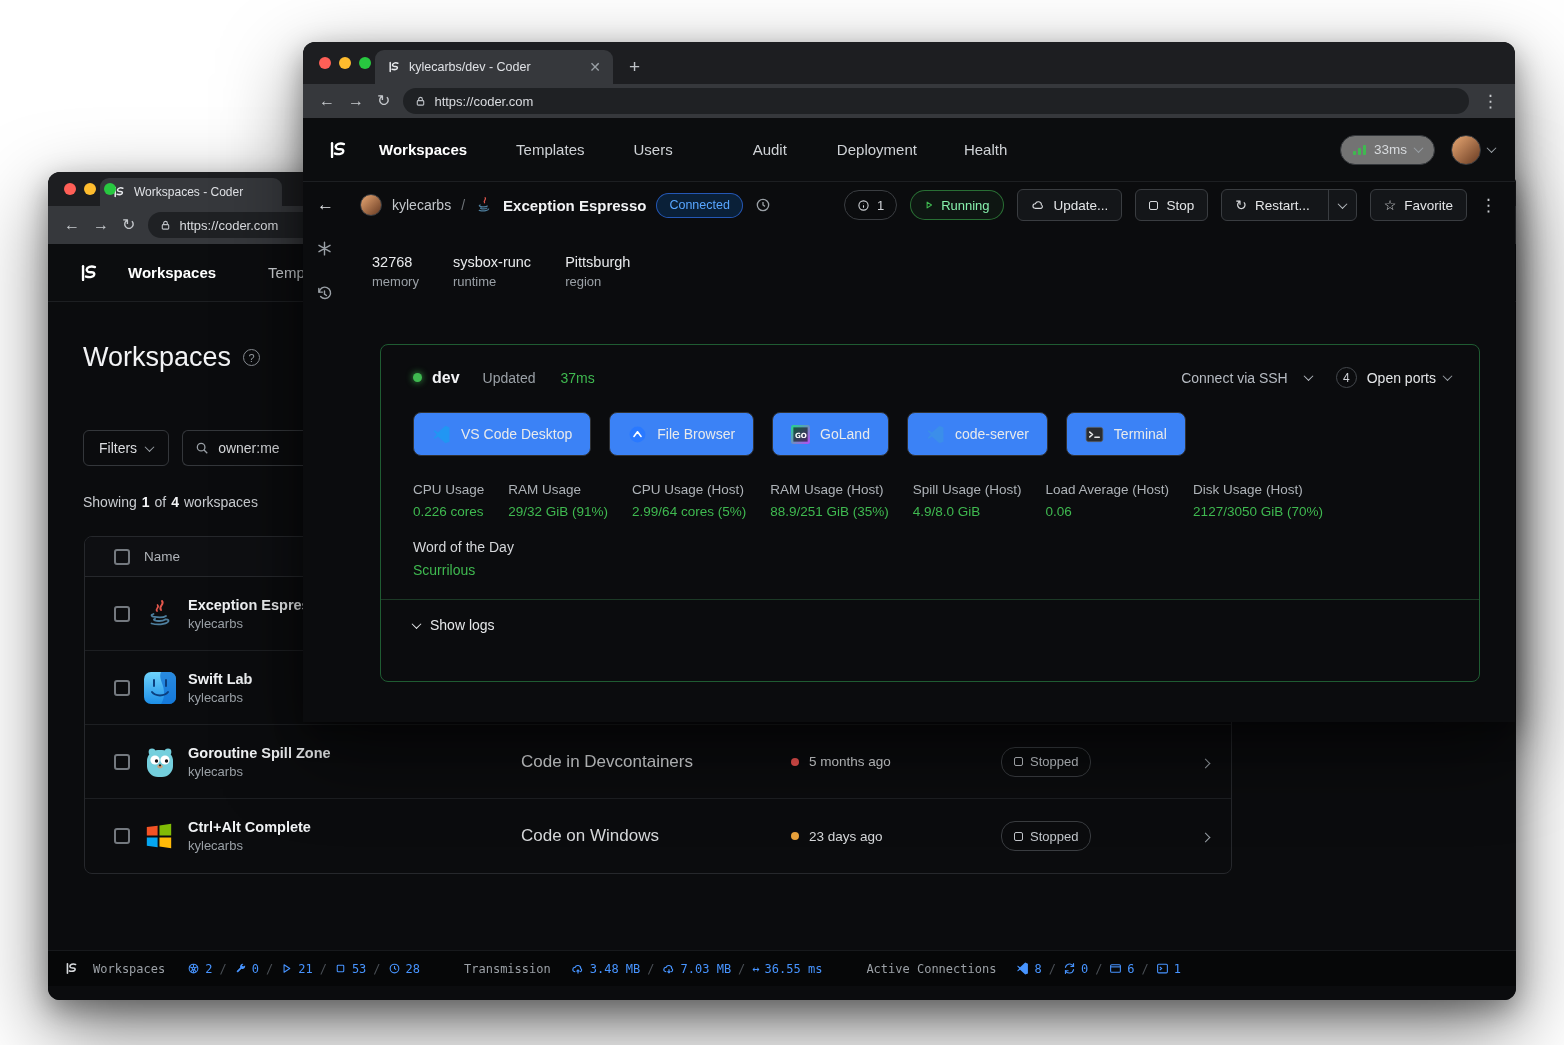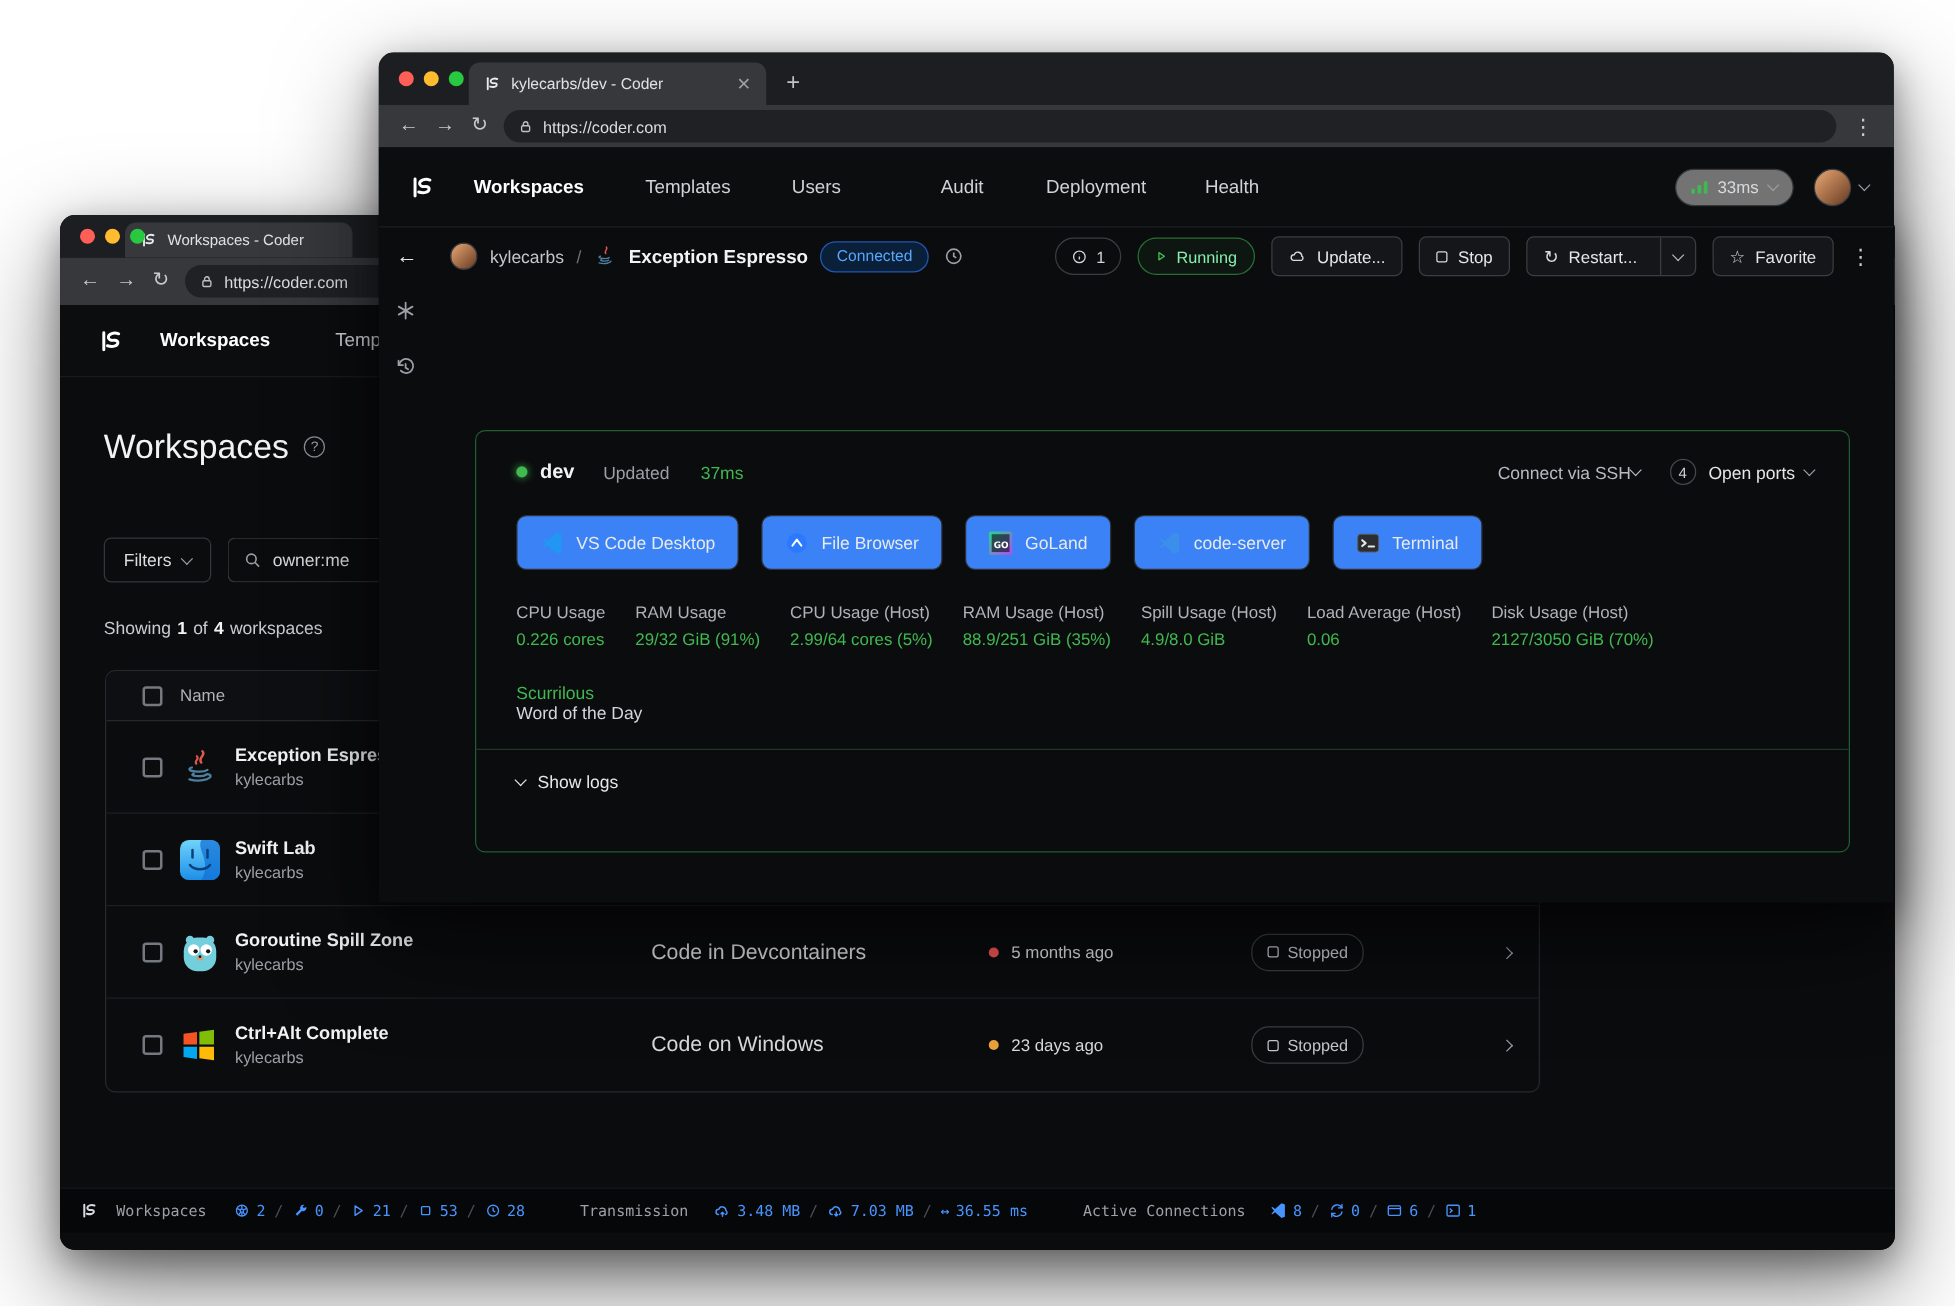--- a/index.html
+++ b/index.html
@@ -531,29 +531,43 @@
       </span>
       <span>
         <svg width="17" height="17" viewBox="0 0 24 24" fill="none" stroke="#9aa0a6" stroke-width="2" stroke-linecap="round">
             <path d="M4 5v5h5"></path>
             <path d="M4.6 10a8 8 0 1 1 1.9 6.3"></path>
             <path d="M12 8.5V13l2.8 1.8"></path>
           </svg>
       </span>
     </div>
 
+    <div class="stats">
+      <span>
+          <div class="s-value">32768</div>
+          <div class="s-label">memory</div>
+        </span>
+      <span>
+          <div class="s-value">sysbox-runc</div>
+          <div class="s-label">runtime</div>
+        </span>
+      <span>
+          <div class="s-value">Pittsburgh</div>
+          <div class="s-label">region</div>
+        </span>
+    </div>
 
     <div class="panel">
       <div class="panel-head">
         <span class="devdot"></span>
         <span style="font-size:16px;font-weight:bold;color:#f2f3f5;margin-left:10px">dev</span>
         <span style="font-size:14px;color:#9aa0a6;margin-left:23px">Updated</span>
         <span style="font-size:14px;color:#3fb950;margin-left:25px">37ms</span>
         <span style="margin-left:auto;display:flex;align-items:center;gap:10px">
-          <span style="display:inline-flex;align-items:center;gap:0;font-size:14px;color:#b6bbc2">
+          <span style="display:inline-flex;align-items:center;gap:17px;font-size:14px;color:#b6bbc2">
             <span>Connect via SSH</span>
             <span class="chev chev-down"></span>
           </span>
           <span style="width:21px;height:21px;border:1px solid #44484d;border-radius:50%;display:inline-flex;align-items:center;justify-content:center;font-size:12px;color:#d0d3d7;margin-left:14px">4</span>
           <span style="display:inline-flex;align-items:center;gap:8px;font-size:14px;color:#e4e6e8">
             <span>Open ports</span>
             <span class="chev chev-down" style="color:#9aa0a6"></span>
           </span>
         </span>
       </div>
@@ -637,22 +651,22 @@
             <div class="m-label">Load Average (Host)</div>
             <div class="m-value">0.06</div>
           </span>
         <span class="metric">
             <div class="m-label">Disk Usage (Host)</div>
             <div class="m-value">2127/3050 GiB (70%)</div>
           </span>
       </div>
 
       <div class="word">
+        <div style="font-size:14px;color:#d4d6d9">Word of the Day</div>
         <div style="font-size:14px;color:#3fb950;margin-top:7px">Scurrilous</div>
-        <div style="font-size:14px;color:#d4d6d9">Word of the Day</div>
       </div>
 
       <div class="logs-divider"></div>
       <div class="logs-row">
         <span class="chev chev-down"></span>
         <span>Show logs</span>
       </div>
     </div>
   </div>
 </div>

